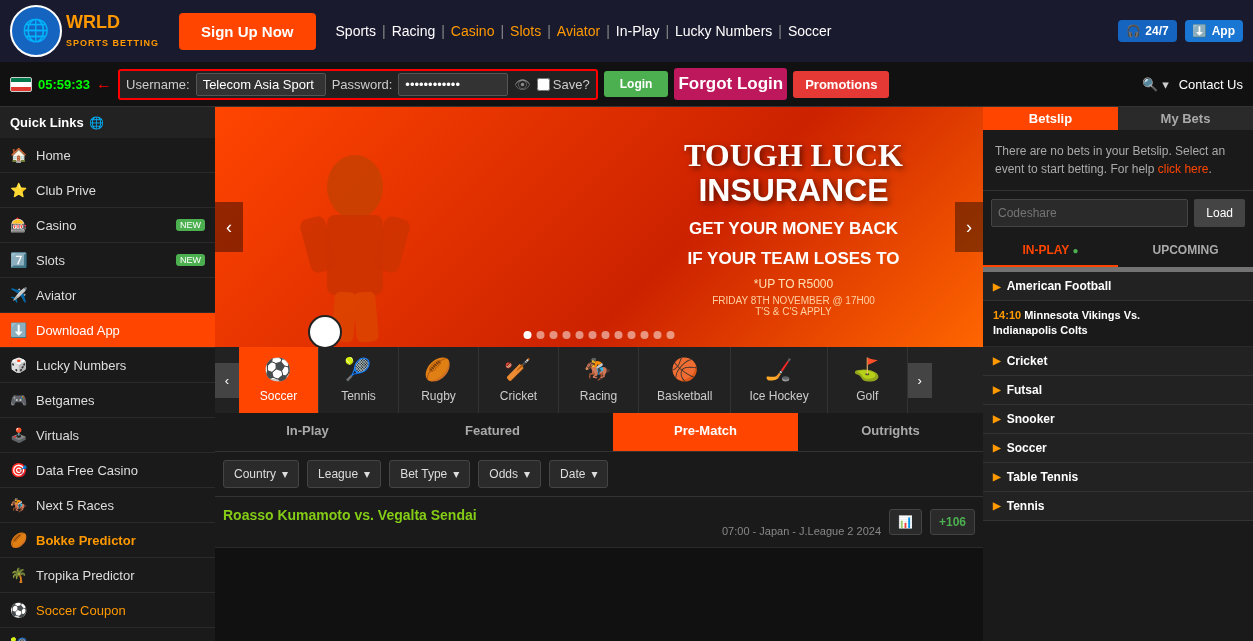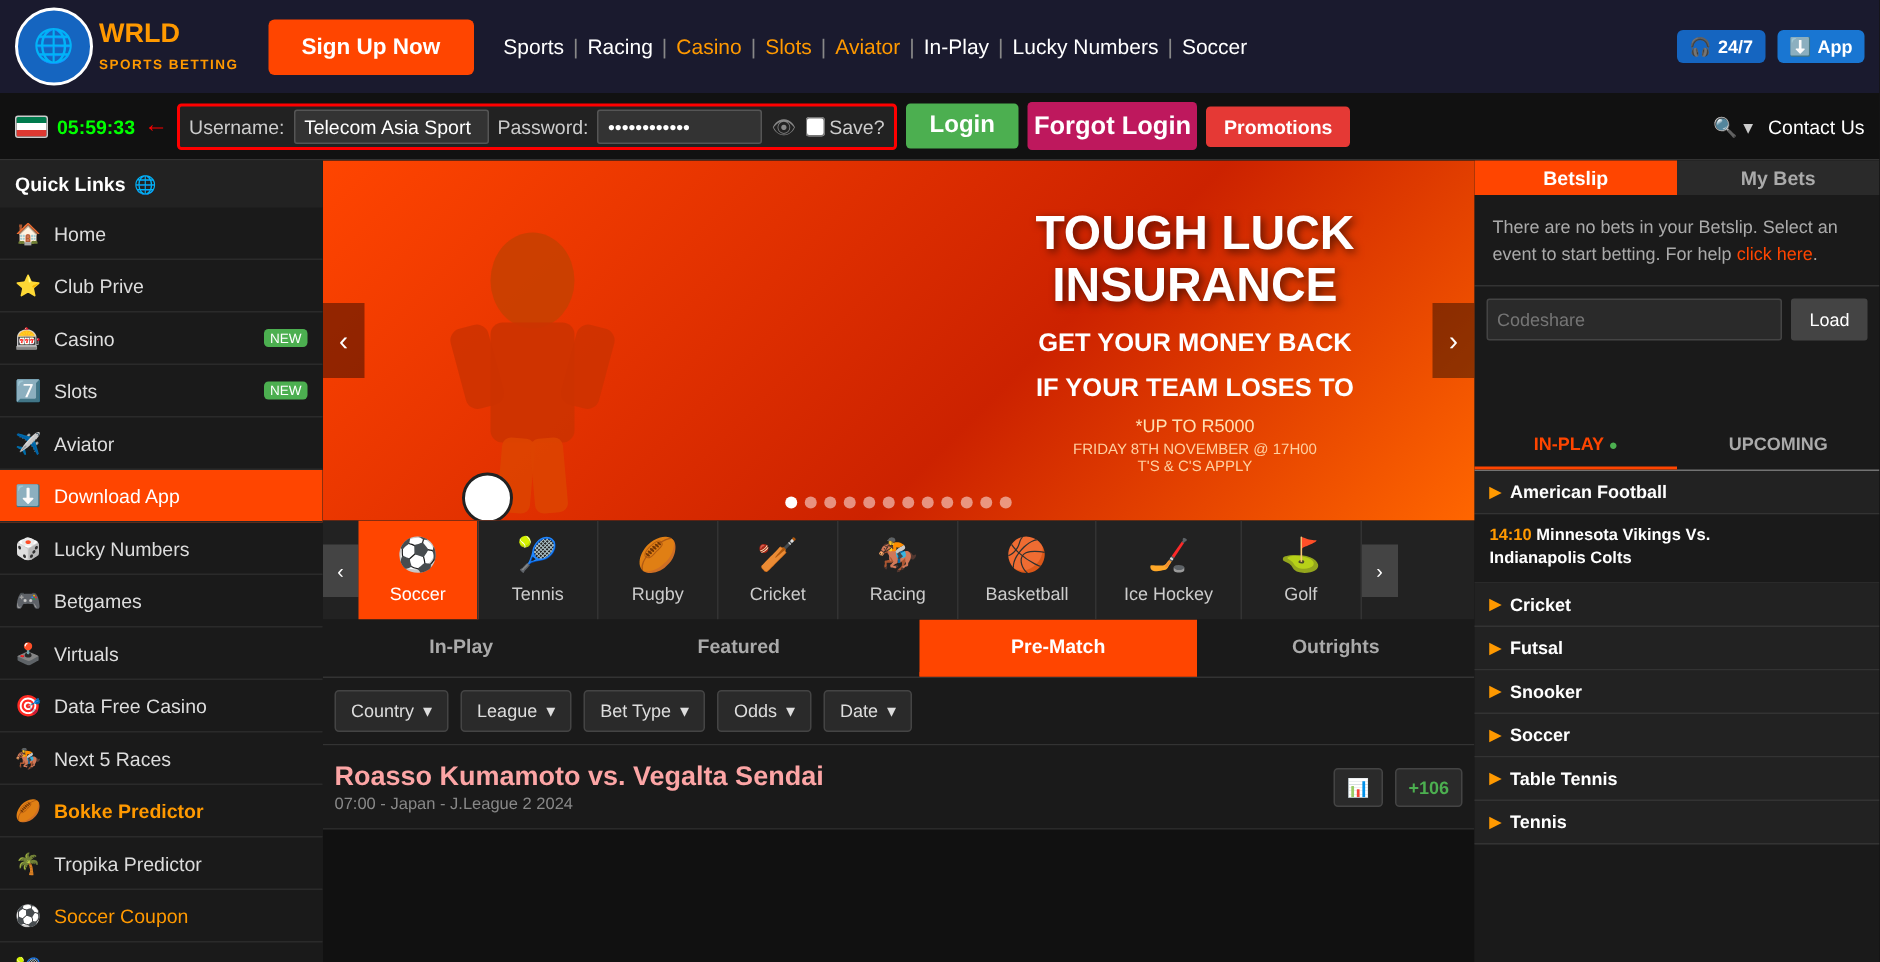--- a/index.html
+++ b/index.html
@@ -120,21 +120,21 @@
       border-radius: 2px;
       width: 130px;
     }
     .eye-icon { color: #888; cursor: pointer; }
     .save-check { display: flex; align-items: center; gap: 3px; color: #ccc; }
     .login-btn {
       background: #4caf50;
       color: #fff;
       border: none;
       padding: 6px 16px;
-      font-size: 16px;
+      font-size: 12px;
       font-weight: 700;
       border-radius: 3px;
       cursor: pointer;
     }
     .forgot-btn {
       background: #be185d;
       color: #fff;
       border: none;
       padding: 6px 4px;
       font-size: 17px;
@@ -358,22 +358,22 @@
     
     .match-row {
       display: flex;
       align-items: center;
       padding: 10px 8px;
       border-bottom: 1px solid #2a2a2a;
       background: #1a1a1a;
       gap: 8px;
     }
     .match-info { flex: 1; }
-    .match-teams { font-size: 18px; font-weight: 700; color: #fca5a5; }
-    .match-meta { font-size: 11px; color: #888; margin-top: 2px; }
+    .match-teams { font-size: 14px; font-weight: 700; color: #84cc16; }
+    .match-meta { font-size: 11px; color: #888; margin-top: 2px; text-align: right; }
     .match-odds-btn {
       background: #2a2a2a;
       border: 1px solid #444;
       color: #fff;
       padding: 5px 8px;
       border-radius: 3px;
       cursor: pointer;
       font-size: 12px;
     }
     .match-more {
@@ -438,22 +438,21 @@
       background: #444;
       color: #fff;
       border: none;
       padding: 6px 12px;
       font-size: 12px;
       cursor: pointer;
       border-radius: 2px;
     }
     .inplay-tabs {
       display: flex;
-      border-bottom: 1px solid #737373;
-      margin-top: 46px;
+      border-bottom: 5px solid #737373;
     }
     .inplay-tab {
       flex: 1;
       padding: 8px;
       text-align: center;
       cursor: pointer;
       font-size: 12px;
       font-weight: 700;
       color: #aaa;
     }
@@ -667,21 +666,21 @@
           <rect x="60" y="90" width="26" height="55" rx="8" fill="#cc3300" opacity="0.85" transform="rotate(-15 73 117)"></rect>
           <rect x="134" y="90" width="26" height="55" rx="8" fill="#cc3300" opacity="0.85" transform="rotate(15 147 117)"></rect>
           <rect x="88" y="165" width="22" height="50" rx="6" fill="#dd4400" opacity="0.9" transform="rotate(5 99 190)"></rect>
           <rect x="110" y="165" width="22" height="50" rx="6" fill="#dd4400" opacity="0.9" transform="rotate(-5 121 190)"></rect>
 
           <circle cx="80" cy="205" r="16" fill="#fff" stroke="#222" stroke-width="2"></circle>
         </svg>
       </div>
 
       <div class="banner-text">
-        <div class="banner-title" style="font-size:32px;text-shadow:2px 2px 6px rgba(0,0,0,0.6);">TOUGH LUCK</div>
+        <div class="banner-title" style="font-size:32px;text-shadow:2px 2px 6px rgba(0,0,0,0.6);font-family:Liberation Serif, serif;">TOUGH LUCK</div>
         <div class="banner-title" style="font-size:32px;text-shadow:2px 2px 6px rgba(0,0,0,0.6);">INSURANCE</div>
         <div class="banner-subtitle" style="margin-top:10px;">GET YOUR MONEY BACK</div>
         <div class="banner-subtitle">IF YOUR TEAM LOSES TO</div>
         <div class="banner-small">*UP TO R5000</div>
         <div style="font-size:10px;color:#ffd0a0;margin-top:4px;">FRIDAY 8TH NOVEMBER @ 17H00</div>
         <div style="font-size:10px;color:#ffd0a0;">T'S &amp; C'S APPLY</div>
       </div>
 
       <div class="banner-arrow-left">‹</div>
       <div class="banner-arrow-right">›</div>

